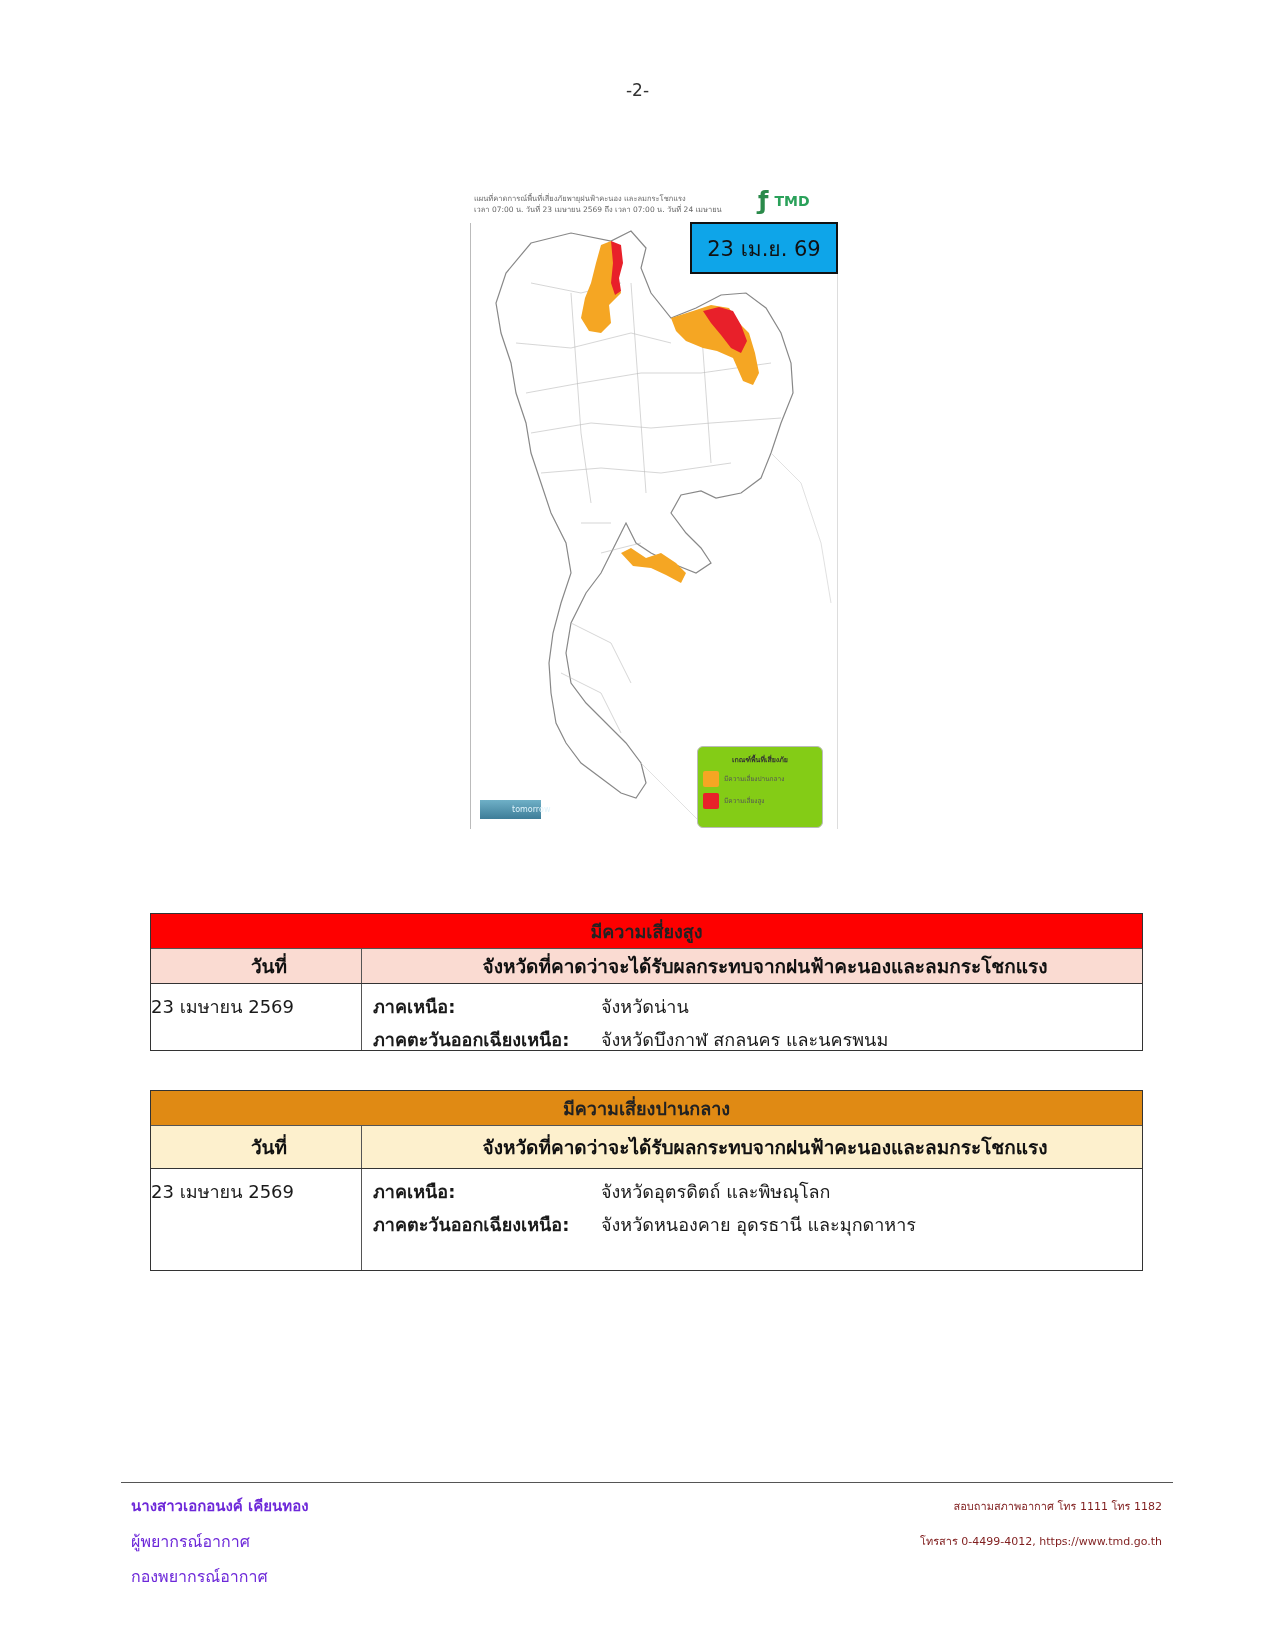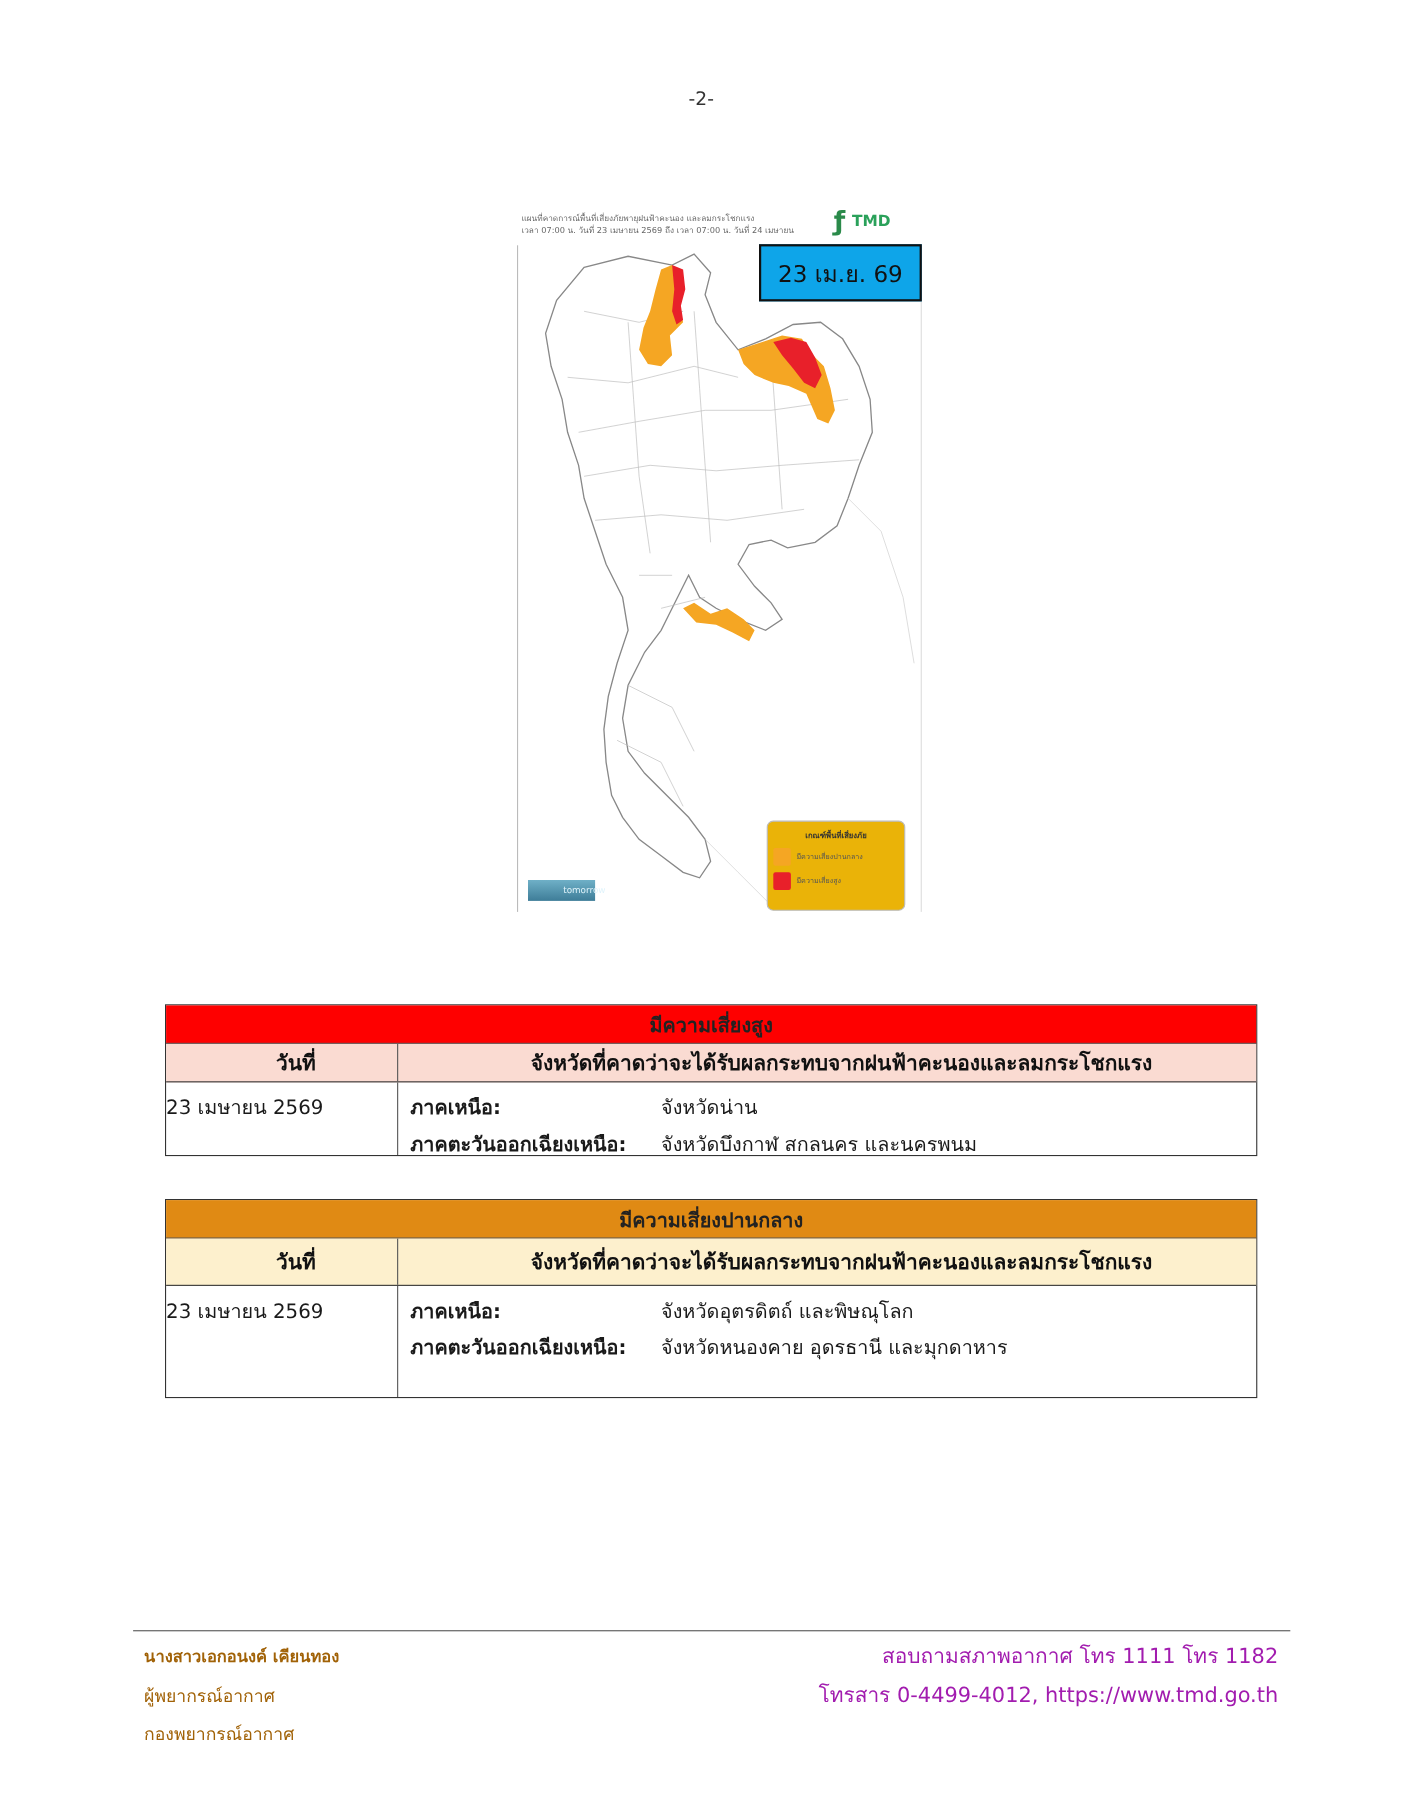--- a/index.html
+++ b/index.html
@@ -15,21 +15,21 @@
                  white-space: nowrap; overflow: hidden; }
   .map-logos { position: absolute; left: 292px; top: 4px; display: flex; align-items: center; gap: 6px; }
   .logo-tf { font-size: 24px; color: #2a8a4a; font-weight: bold; line-height: 24px; }
   .logo-tmd { font-size: 14px; color: #2aa15a; font-weight: bold; }
   .map-frame { position: absolute; left: 4px; top: 38px; width: 366px; height: 606px;
                border-left: 1px solid #bbb; border-right: 1px solid #ddd; }
   .map-svg { position: absolute; left: 0; top: 0; }
   .date-box { position: absolute; left: 224px; top: 37px; width: 144px; height: 48px; background: #0ea5e9;
               border: 2px solid #111; display: flex; align-items: center; justify-content: center;
               font-size: 21px; color: #111; }
-  .legend-box { position: absolute; left: 231px; top: 561px; width: 124px; height: 80px; background: #eab308;
+  .legend-box { position: absolute; left: 231px; top: 561px; width: 124px; height: 80px; background: #84cc16;
                 border: 1px solid #bbb; border-radius: 6px; font-size: 6.5px; color: #555; }
   .legend-title { text-align: center; font-weight: bold; margin-top: 7px; font-size: 7px; color: #333; }
   .legend-row { display: flex; align-items: center; gap: 5px; margin: 6px 0 0 5px; }
   .legend-swatch { width: 16px; height: 16px; border-radius: 2px; }
   .tomorrow-badge { position: absolute; left: 14px; top: 615px; width: 61px; height: 19px;
                     background: linear-gradient(#6fb0c7, #3e7d98); color: #dff3fb; font-size: 8px;
                     display: flex; align-items: center; gap: 17px; padding-left: 15px; box-sizing: border-box; }
   .tomorrow-dot { width: 7px; height: 7px; border-radius: 50%; background: #bfe8f7; }
 
   
@@ -50,24 +50,24 @@
 
   .high .risk-title { background: #fe0000; }
   .high .risk-head { background: #fadbd2; height: 34px; }
   .high .risk-body { height: 66px; }
   .med .risk-title { background: #e08a14; }
   .med .risk-head { background: #fdf0cd; height: 42px; }
   .med .risk-body { height: 101px; }
 
   
   .footer-line { position: absolute; left: 121px; top: 1482px; width: 1052px; height: 0; border-top: 1.5px solid #555; }
-  .footer-left { position: absolute; left: 131px; top: 1489px; font-size: 16px; color: #a16207; }
+  .footer-left { position: absolute; left: 131px; top: 1489px; font-size: 16px; color: #6d28d9; }
   .footer-left div, .footer-right div { height: 35px; line-height: 35px; }
   .footer-left .bold { font-weight: bold; font-size: 15px; }
-  .footer-right { position: absolute; right: 113px; top: 1489px; text-align: right; font-size: 19px; color: #a21caf; }
+  .footer-right { position: absolute; right: 113px; top: 1489px; text-align: right; font-size: 11px; color: #7f1d1d; }
 </style>
 </head>
 <body>
 
 <div class="page-number">-2-</div>
 
 <div class="map-figure">
   <div class="map-caption">
     <div>แผนที่คาดการณ์พื้นที่เสี่ยงภัยพายุฝนฟ้าคะนอง และลมกระโชกแรง</div>
     <div>เวลา 07:00 น. วันที่ 23 เมษายน 2569 ถึง เวลา 07:00 น. วันที่ 24 เมษายน 2569</div>

